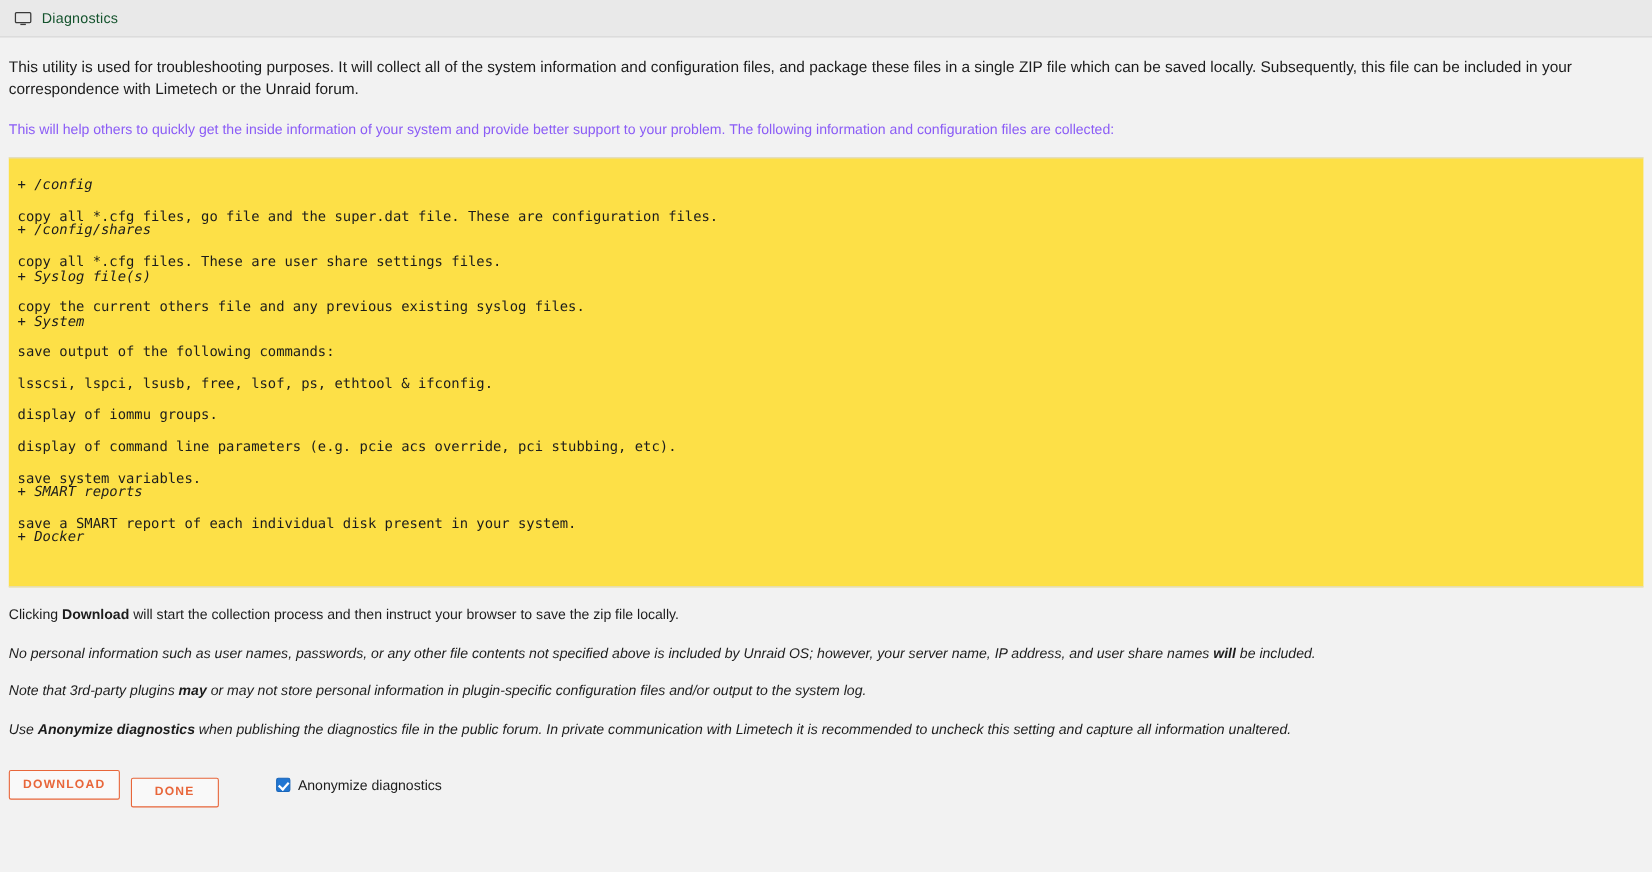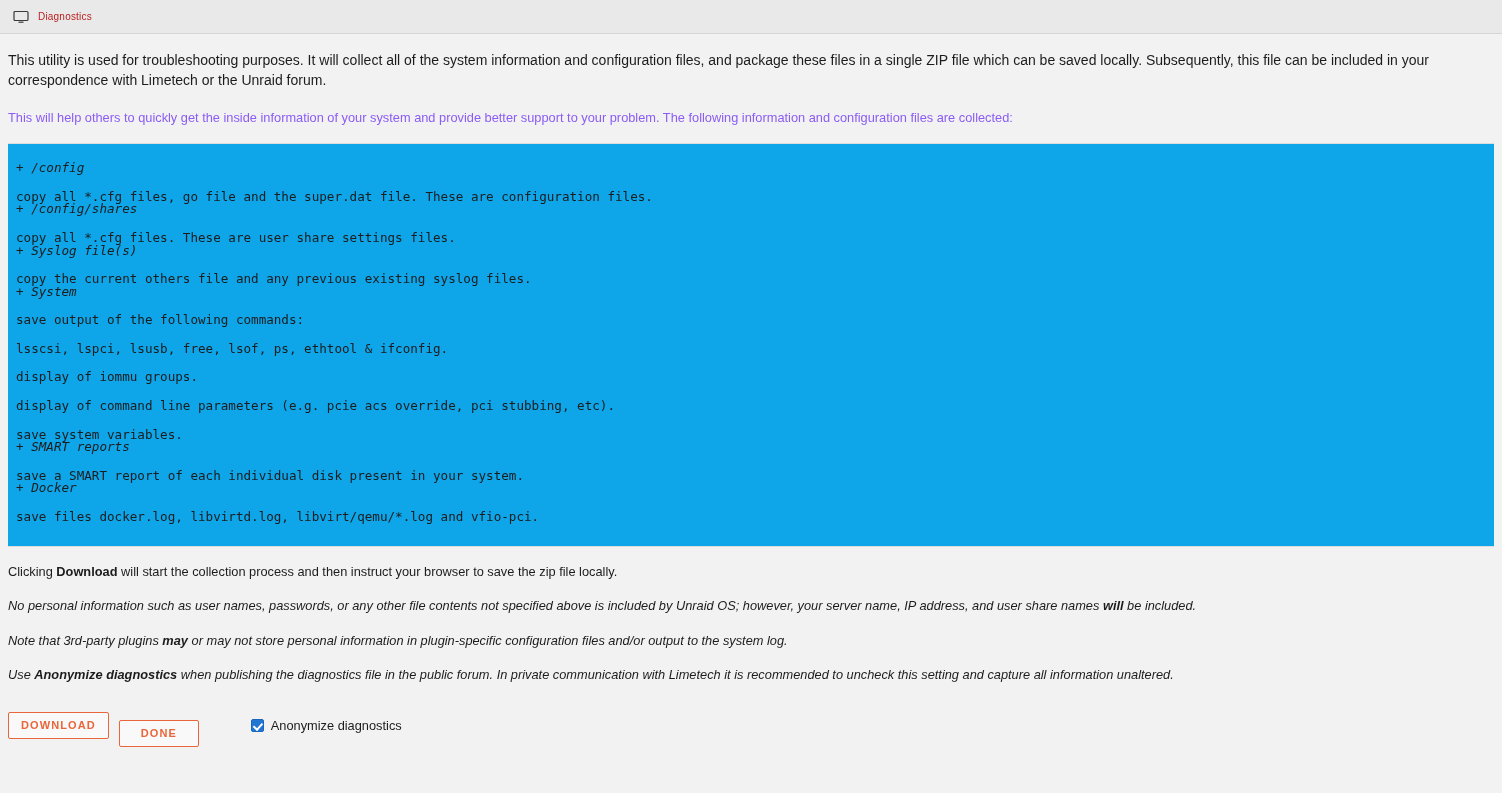--- a/index.html
+++ b/index.html
@@ -28,22 +28,22 @@
   }
   .titlebar .tb-icon {
     width: 18px;
     height: 18px;
     margin-right: 8px;
     display: inline-flex;
     align-items: center;
     justify-content: center;
   }
   .titlebar .tb-title {
-    font-size: 10px;
-    color: #b91c1c;
+    font-size: 13px;
+    color: #14532d;
     letter-spacing: 0.2px;
   }
   
   .content {
     padding: 0 8px;
     box-sizing: border-box;
   }
   p.intro {
     font-size: 14px;
     line-height: 1.45;
@@ -55,21 +55,21 @@
     line-height: 1.45;
     margin: 18px 0 0 0;
     color: #8b5cf6;
   }
   
   .codebox {
     margin: 16px 0 0 0;
     border: 1px solid #dcdcdc;
     border-left: none;
     border-right: none;
-    background: #0ea5e9;
+    background: #fde047;
     padding: 18px 8px 22px 8px;
     box-sizing: border-box;
   }
   .codebox .line {
     font-family: "DejaVu Sans Mono", monospace;
     font-size: 12.6px;
     line-height: 1.0;
     color: #1c1c1c;
     white-space: pre;
     margin: 0;
@@ -200,21 +200,20 @@
       <div class="line">display of command line parameters (e.g. pcie acs override, pci stubbing, etc).</div>
       <div class="gap"></div>
       <div class="line">save system variables.</div>
       <div class="tight"></div>
       <div class="line blk"><i>+ SMART reports</i></div>
       <div class="gap"></div>
       <div class="line">save a SMART report of each individual disk present in your system.</div>
       <div class="tight"></div>
       <div class="line blk"><i>+ Docker</i></div>
       <div class="gap"></div>
-      <div class="line">save files docker.log, libvirtd.log, libvirt/qemu/*.log and vfio-pci.</div>
 
     </div>
 
     <p class="note"><span>Clicking </span><b>Download</b><span> will start the collection process and then instruct your browser to save the zip file locally.</span></p>
 
     <p class="note italic"><span>No personal information such as user names, passwords, or any other file contents not specified above is included by Unraid OS; however, your server name, IP address, and user share names </span><b>will</b><span> be included.</span></p>
 
     <p class="note italic"><span>Note that 3rd-party plugins </span><b>may</b><span> or may not store personal information in plugin-specific configuration files and/or output to the system log.</span></p>
 
     <p class="note italic"><span>Use </span><b>Anonymize diagnostics</b><span> when publishing the diagnostics file in the public forum. In private communication with Limetech it is recommended to uncheck this setting and capture all information unaltered.</span></p>

